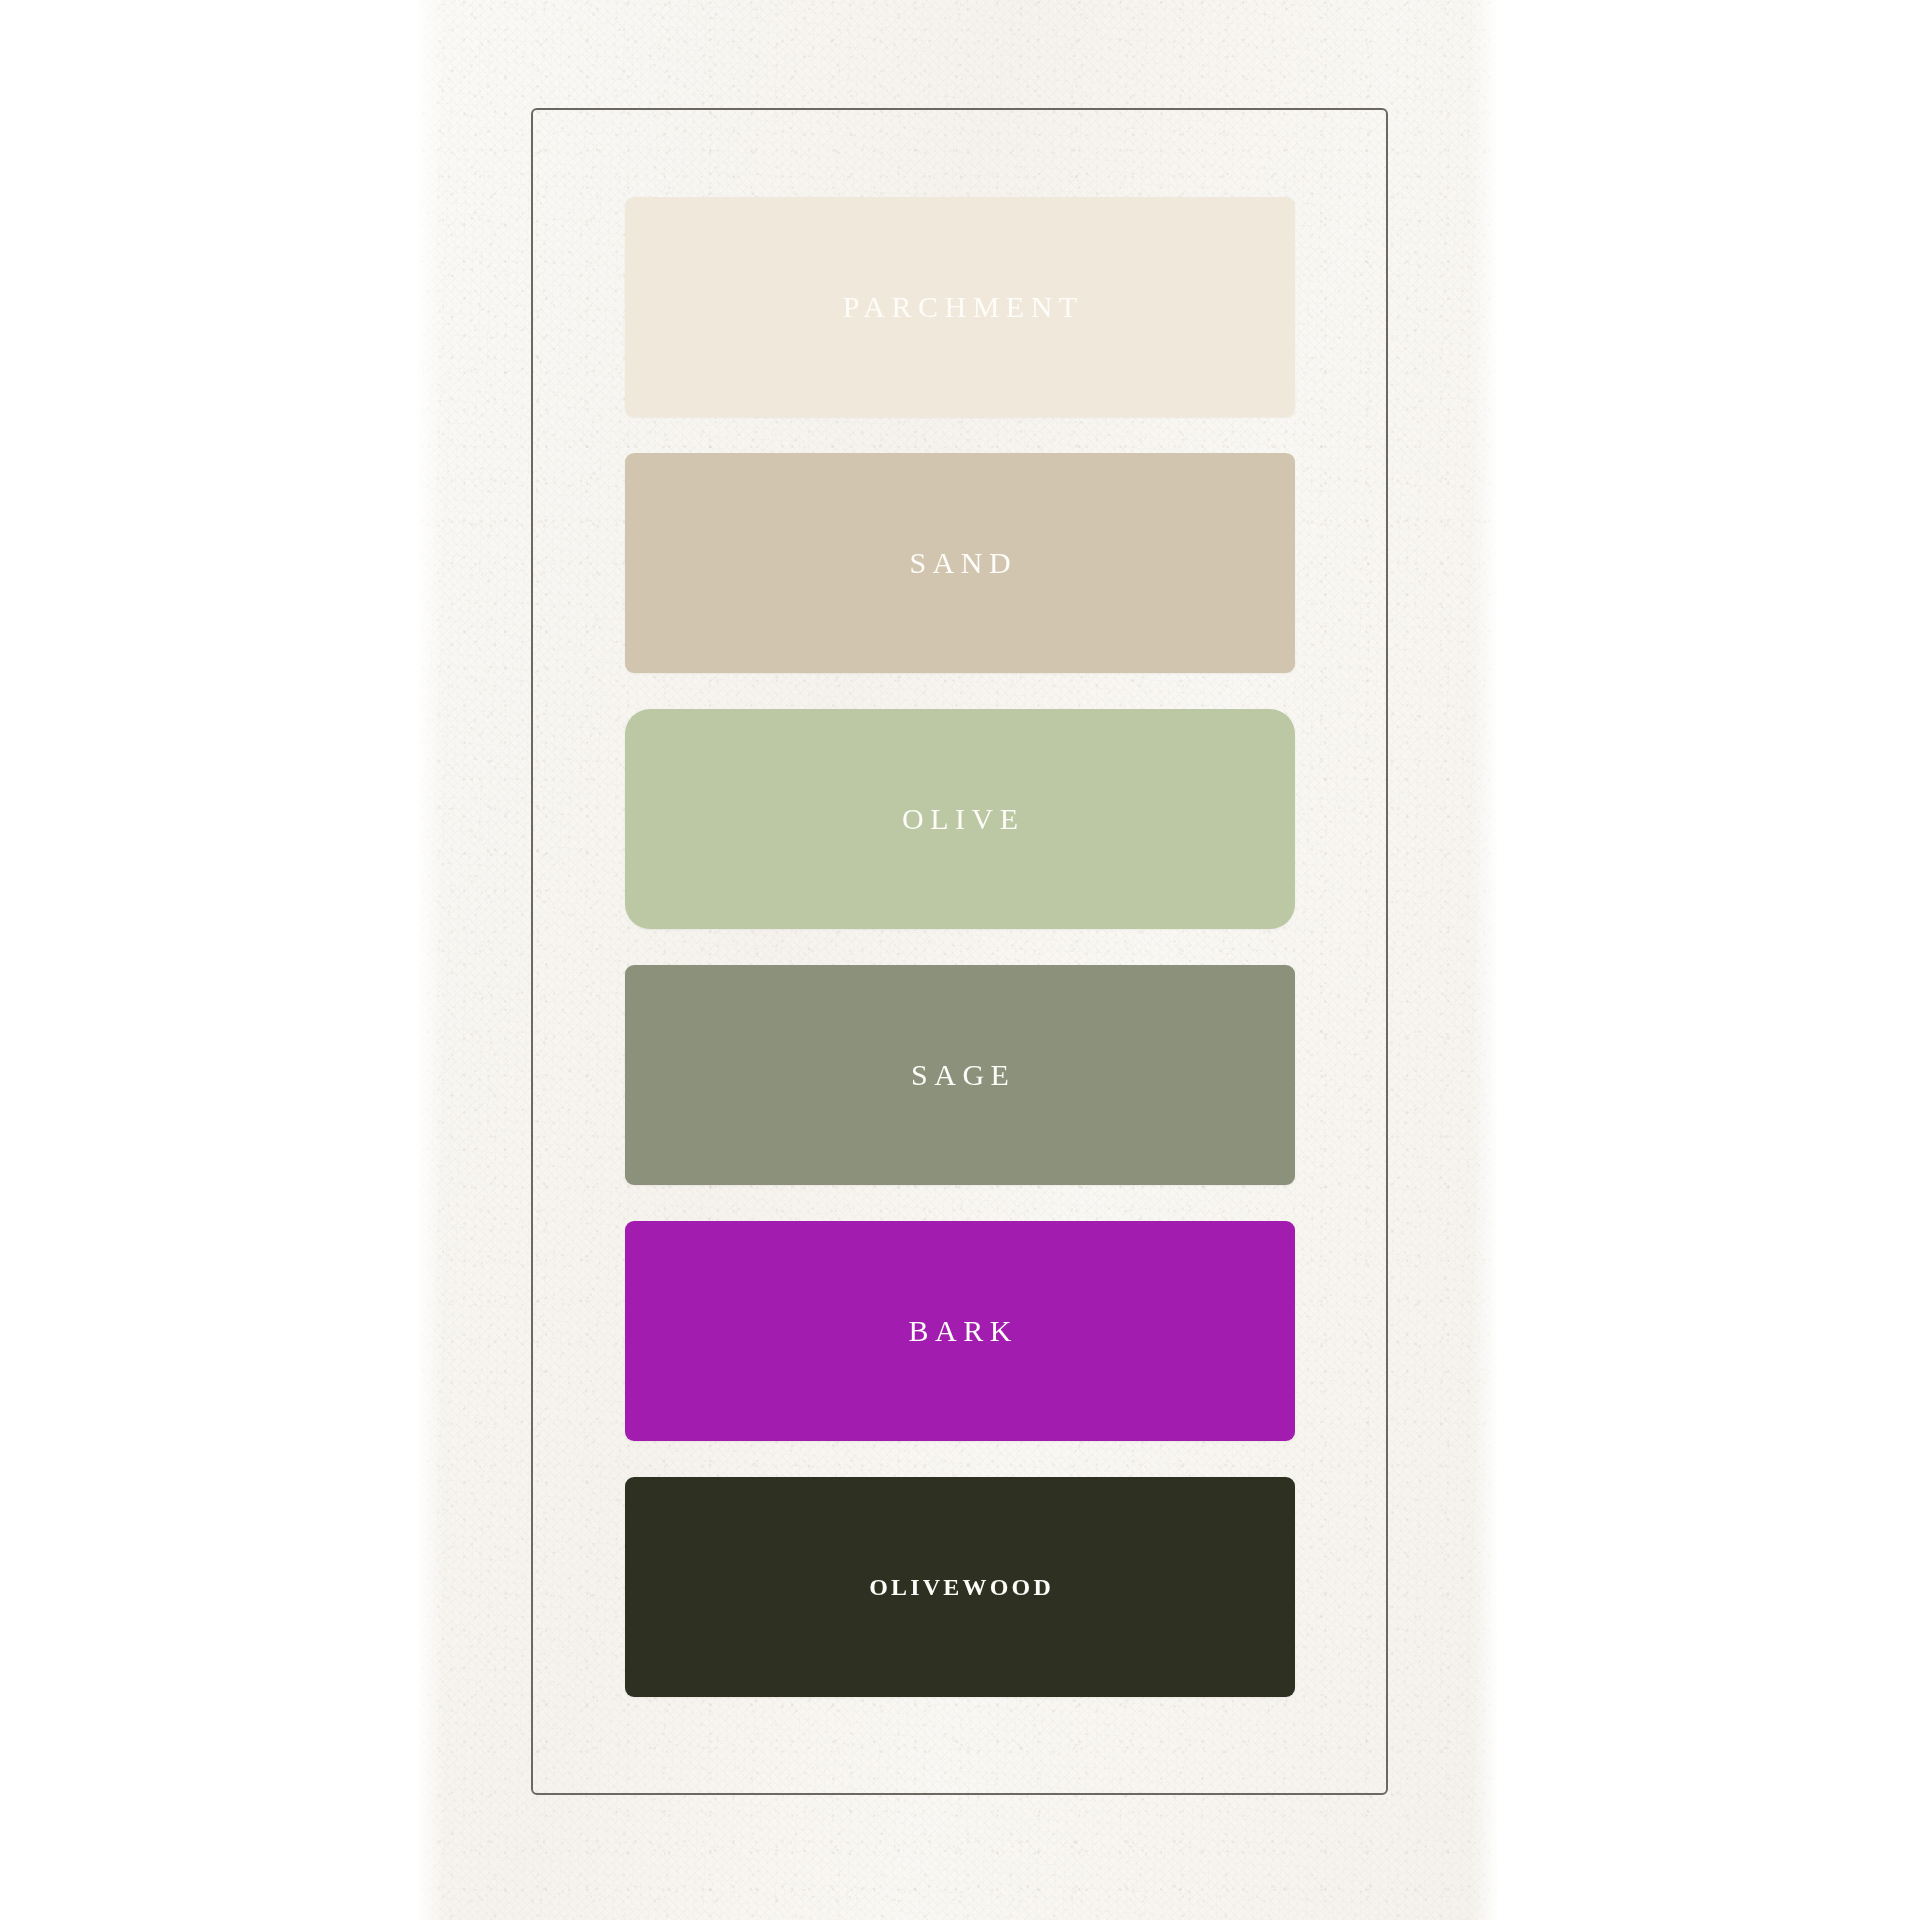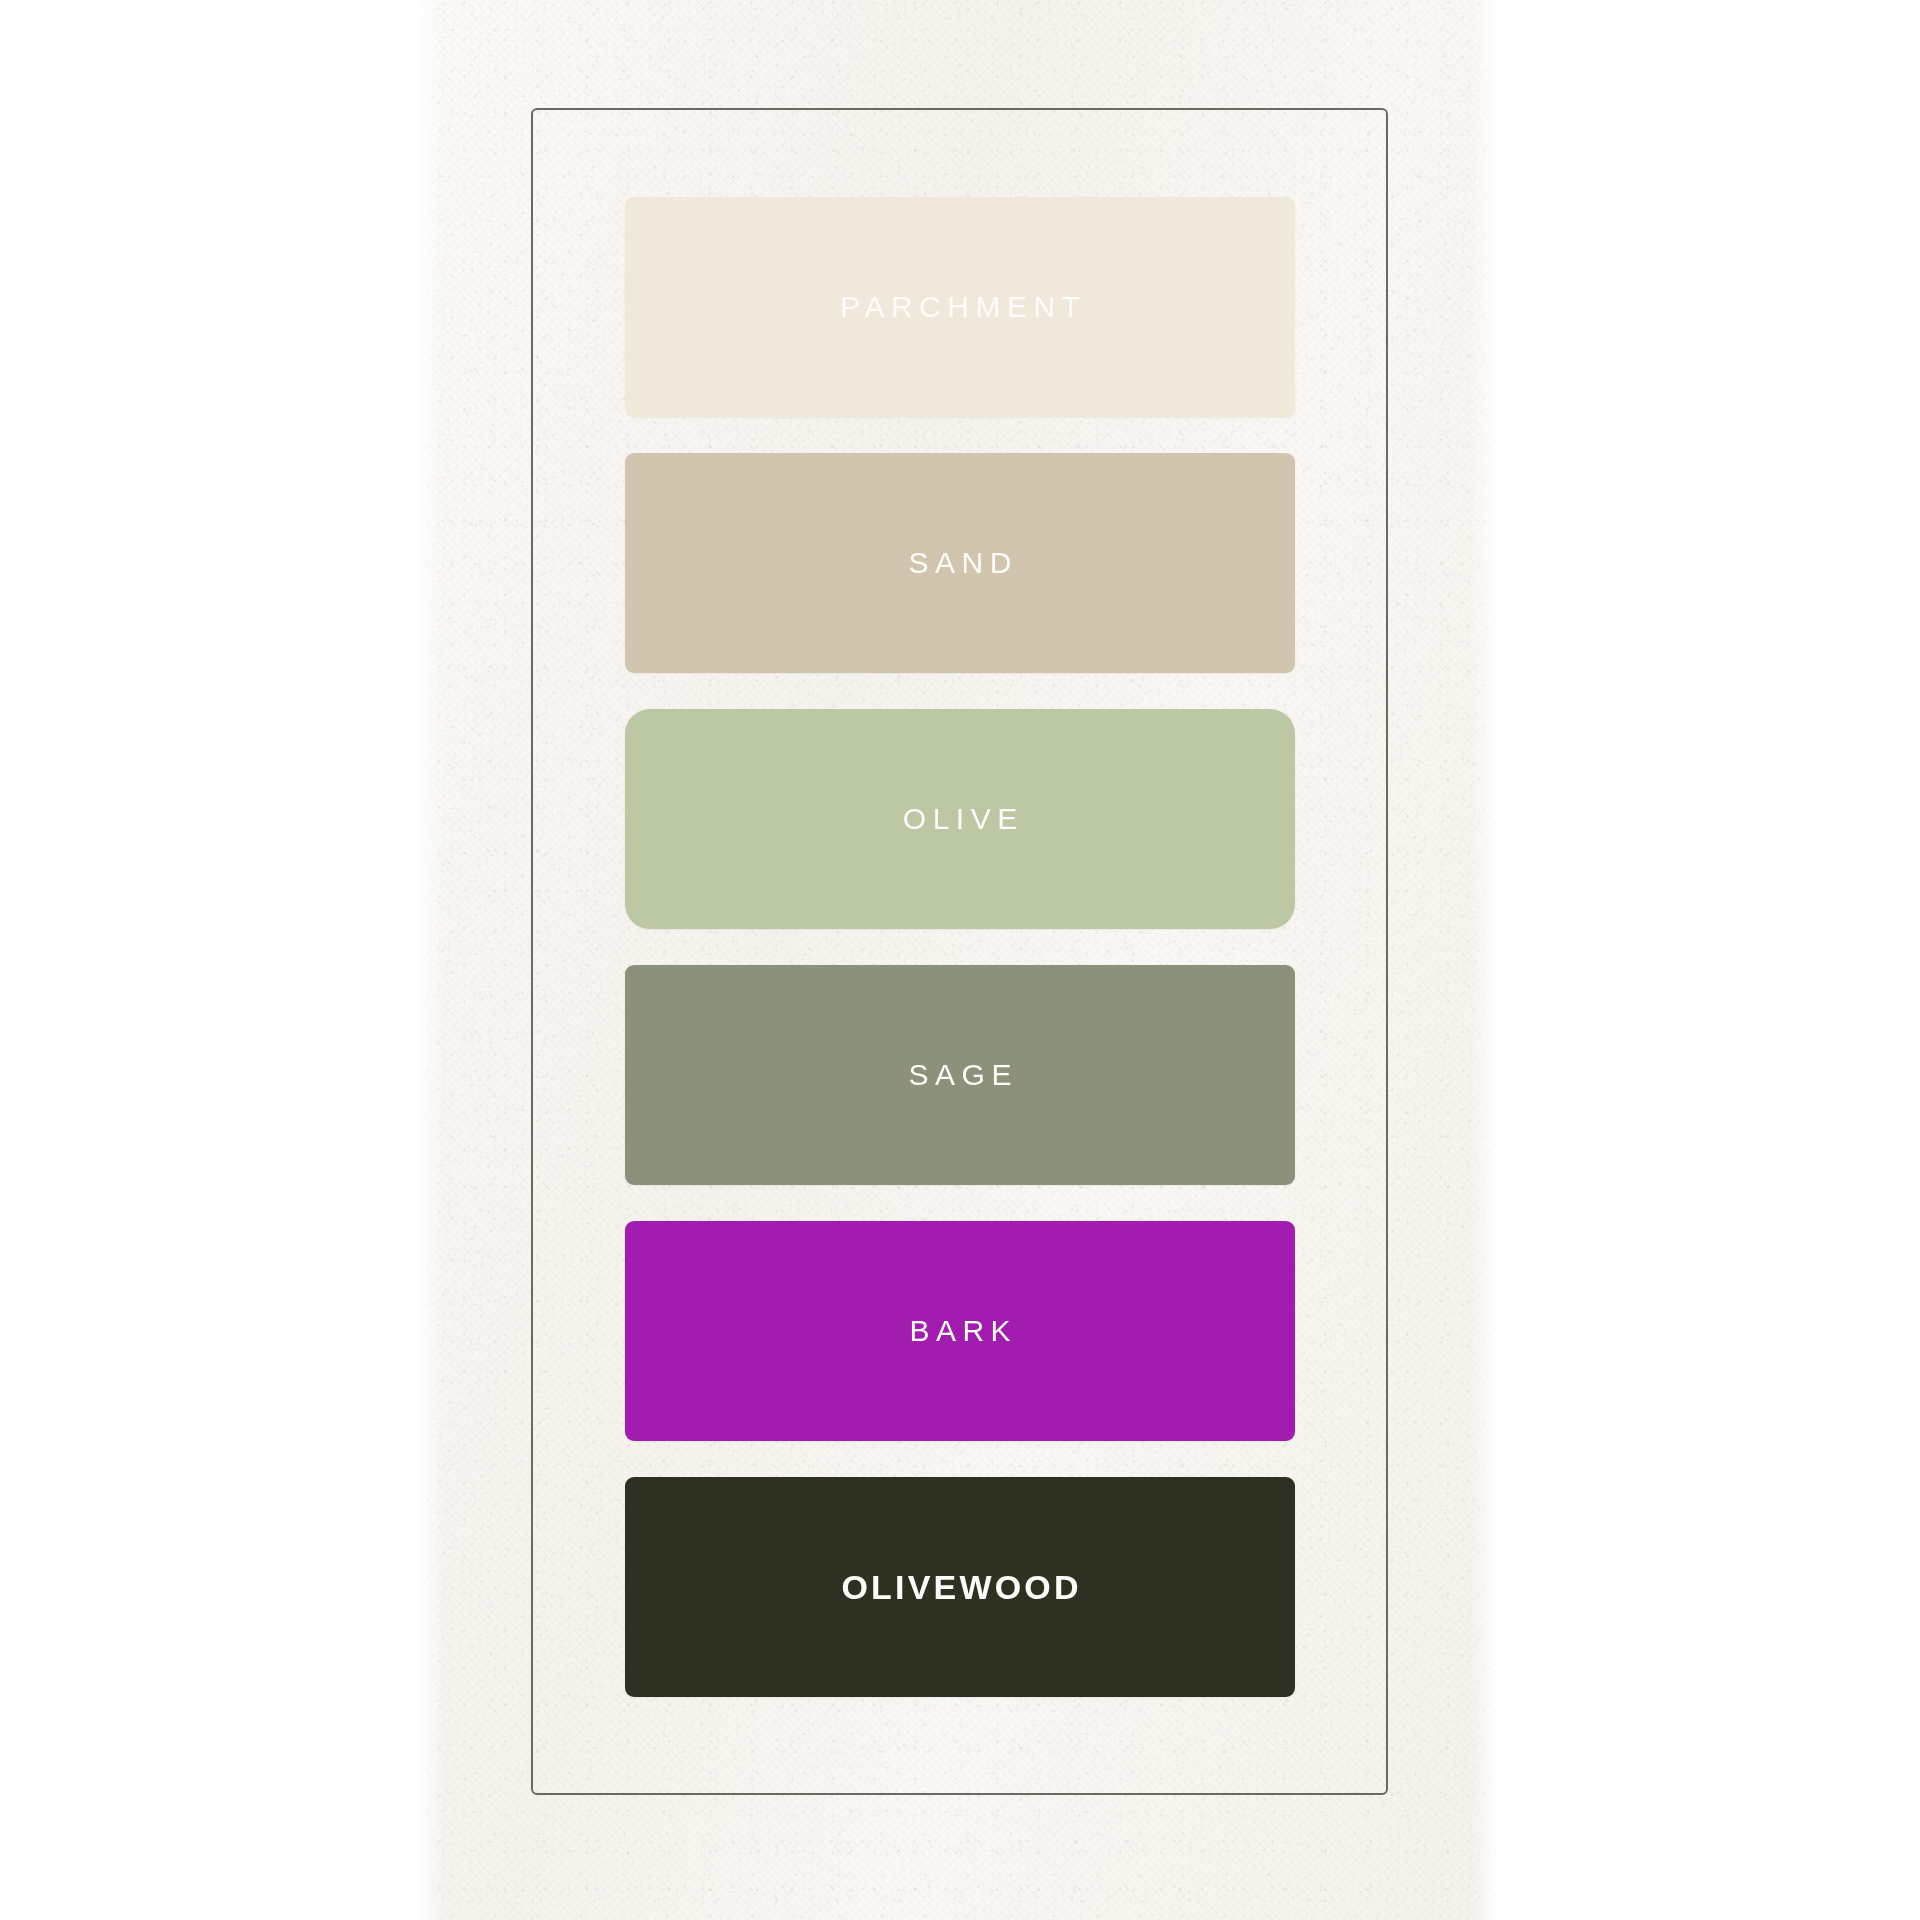--- a/index.html
+++ b/index.html
@@ -88,31 +88,31 @@
     height: 220px;
     border-radius: 9px;
     display: flex;
     align-items: center;
     justify-content: center;
     box-shadow: 0 1px 2px rgba(90,84,74,0.07);
   }
 
   .swatch-label {
     color: #fdfcf8;
-    font-family: Liberation Sans, sans-serif;
+    font-family: Liberation Serif, serif;
     font-size: 30px;
     font-weight: 400;
     letter-spacing: 6.5px;
     text-indent: 6.5px;
     line-height: 1;
     white-space: nowrap;
   }
 
   .swatch.is-emphasised .swatch-label {
-    font-size: 34px;
+    font-size: 24px;
     font-weight: 700;
     letter-spacing: 3.2px;
     text-indent: 3.2px;
   }
 </style>
 </head>
 <body>
 
 <div id="stage">
 

